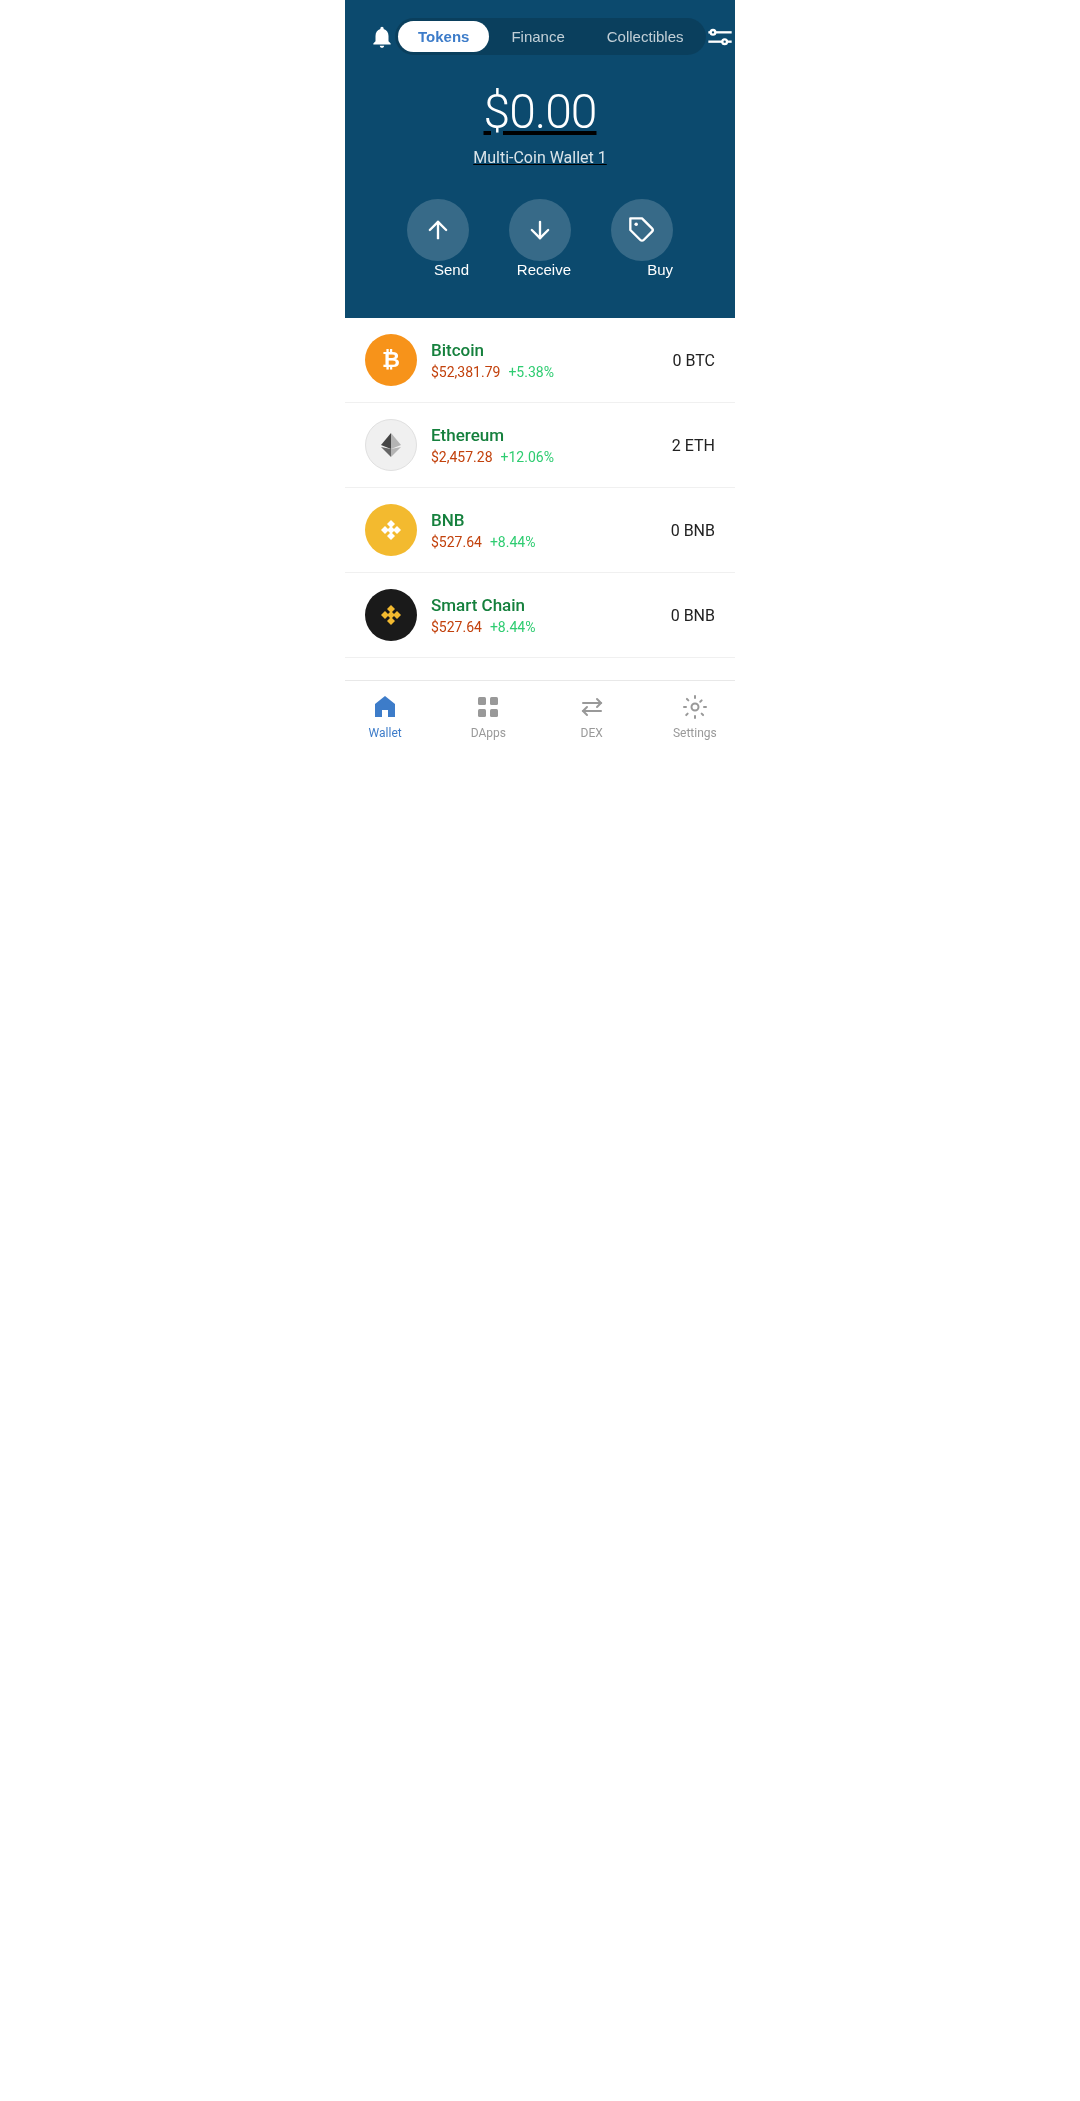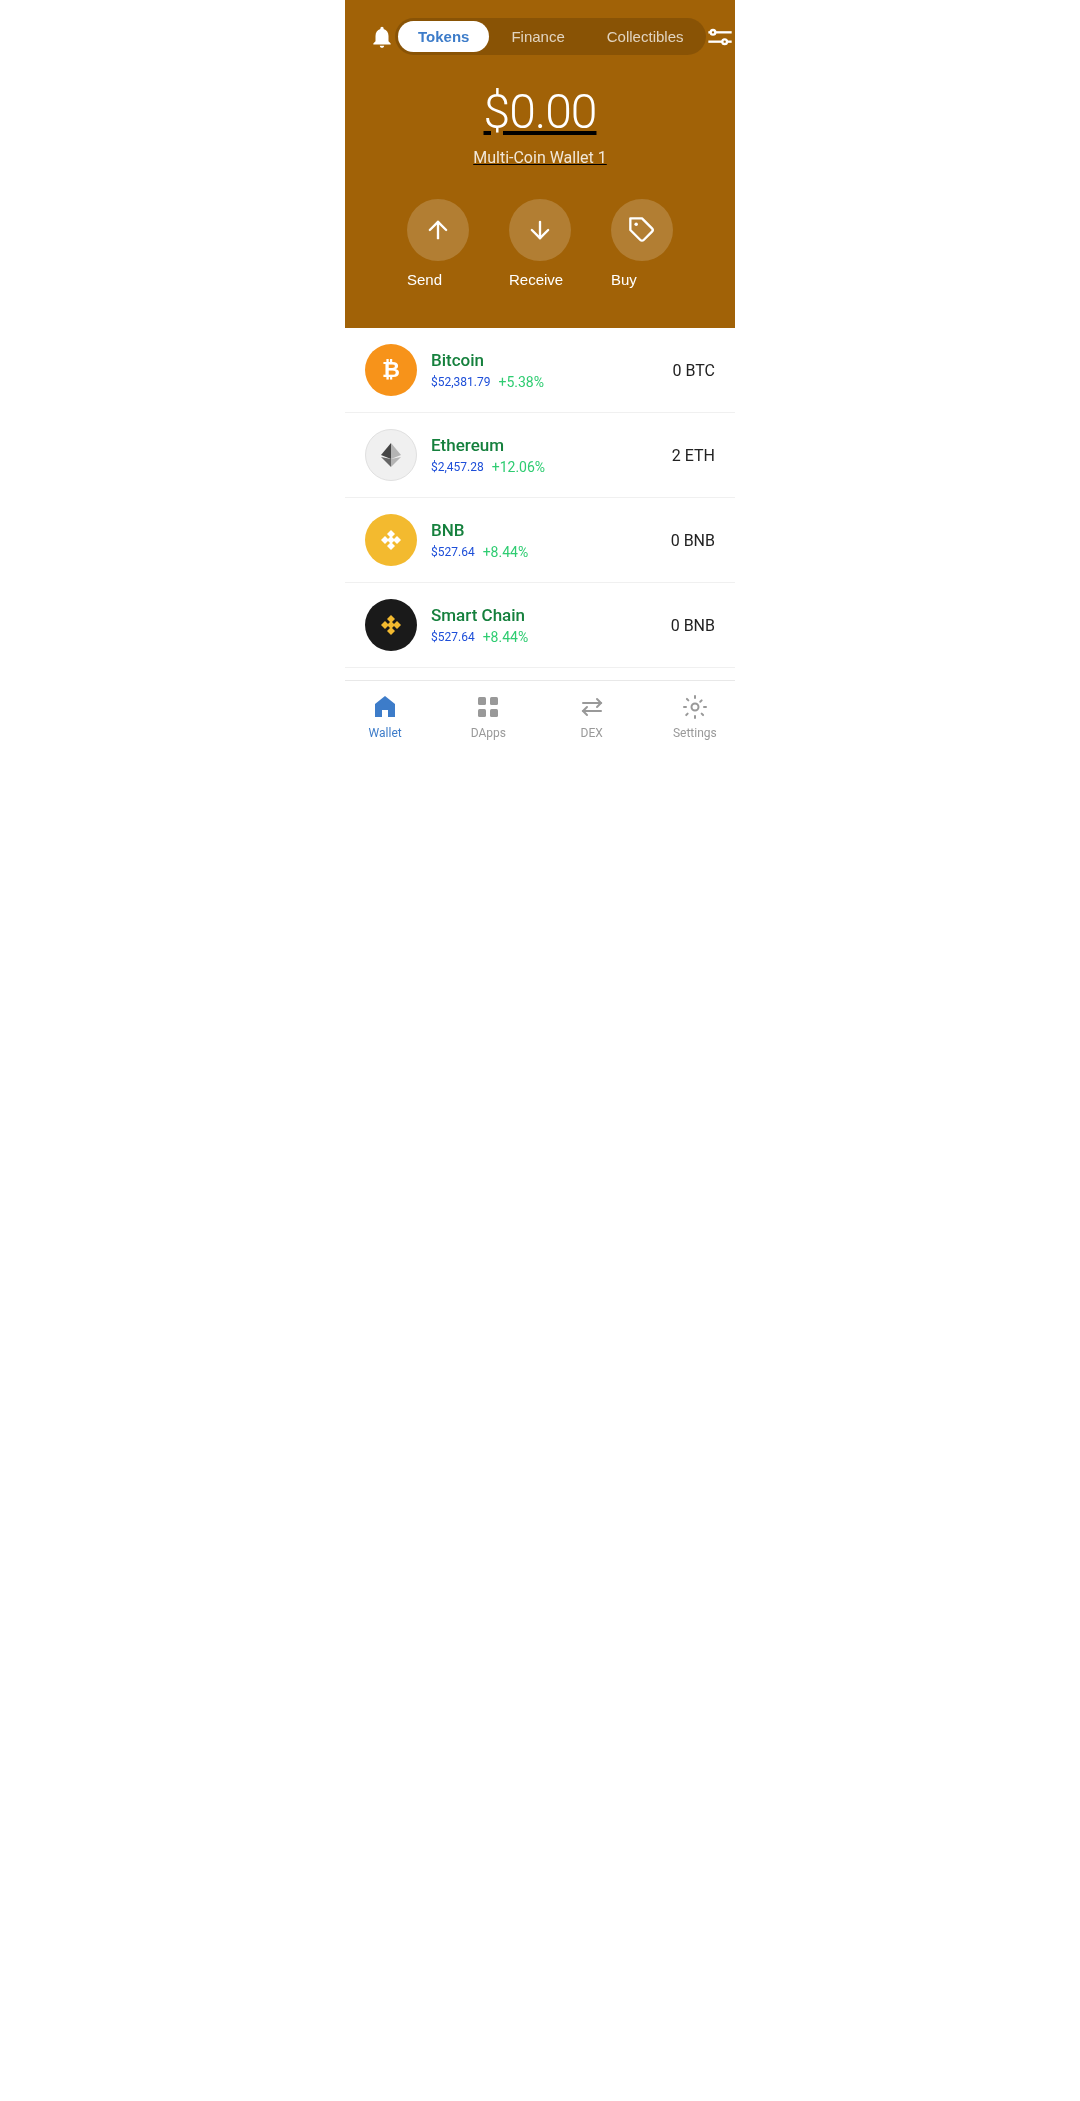--- a/index.html
+++ b/index.html
@@ -11,21 +11,21 @@
       width: 390px;
       margin: 0 auto;
       min-height: 760px;
       display: flex;
       flex-direction: column;
       position: relative;
     }
 
     
     .header {
-      background: #a16207;
+      background: #0c4a6e;
       padding: 18px 24px 40px;
     }
 
     .top-bar {
       display: flex;
       align-items: center;
       justify-content: space-between;
       margin-bottom: 28px;
     }
 
@@ -110,22 +110,21 @@
     
     .action-buttons {
       display: flex;
       justify-content: center;
       gap: 40px;
     }
 
     .action-btn {
       display: flex;
       flex-direction: column;
-      align-items: flex-start;
-      gap: 10px;
+      align-items: flex-end;
       cursor: pointer;
       background: none;
       border: none;
     }
 
     .action-icon-circle {
       width: 62px;
       height: 62px;
       border-radius: 50%;
       background: rgba(255,255,255,0.18);
@@ -186,22 +185,22 @@
       margin-bottom: 4px;
     }
 
     .token-price-row {
       display: flex;
       align-items: center;
       gap: 8px;
     }
 
     .token-price {
-      font-size: 12px;
-      color: #1d4ed8;
+      font-size: 14px;
+      color: #c2410c;
     }
 
     .token-change {
       font-size: 14px;
       color: #2ecc71;
     }
 
     .token-balance {
       font-size: 16px;
       color: #222;

